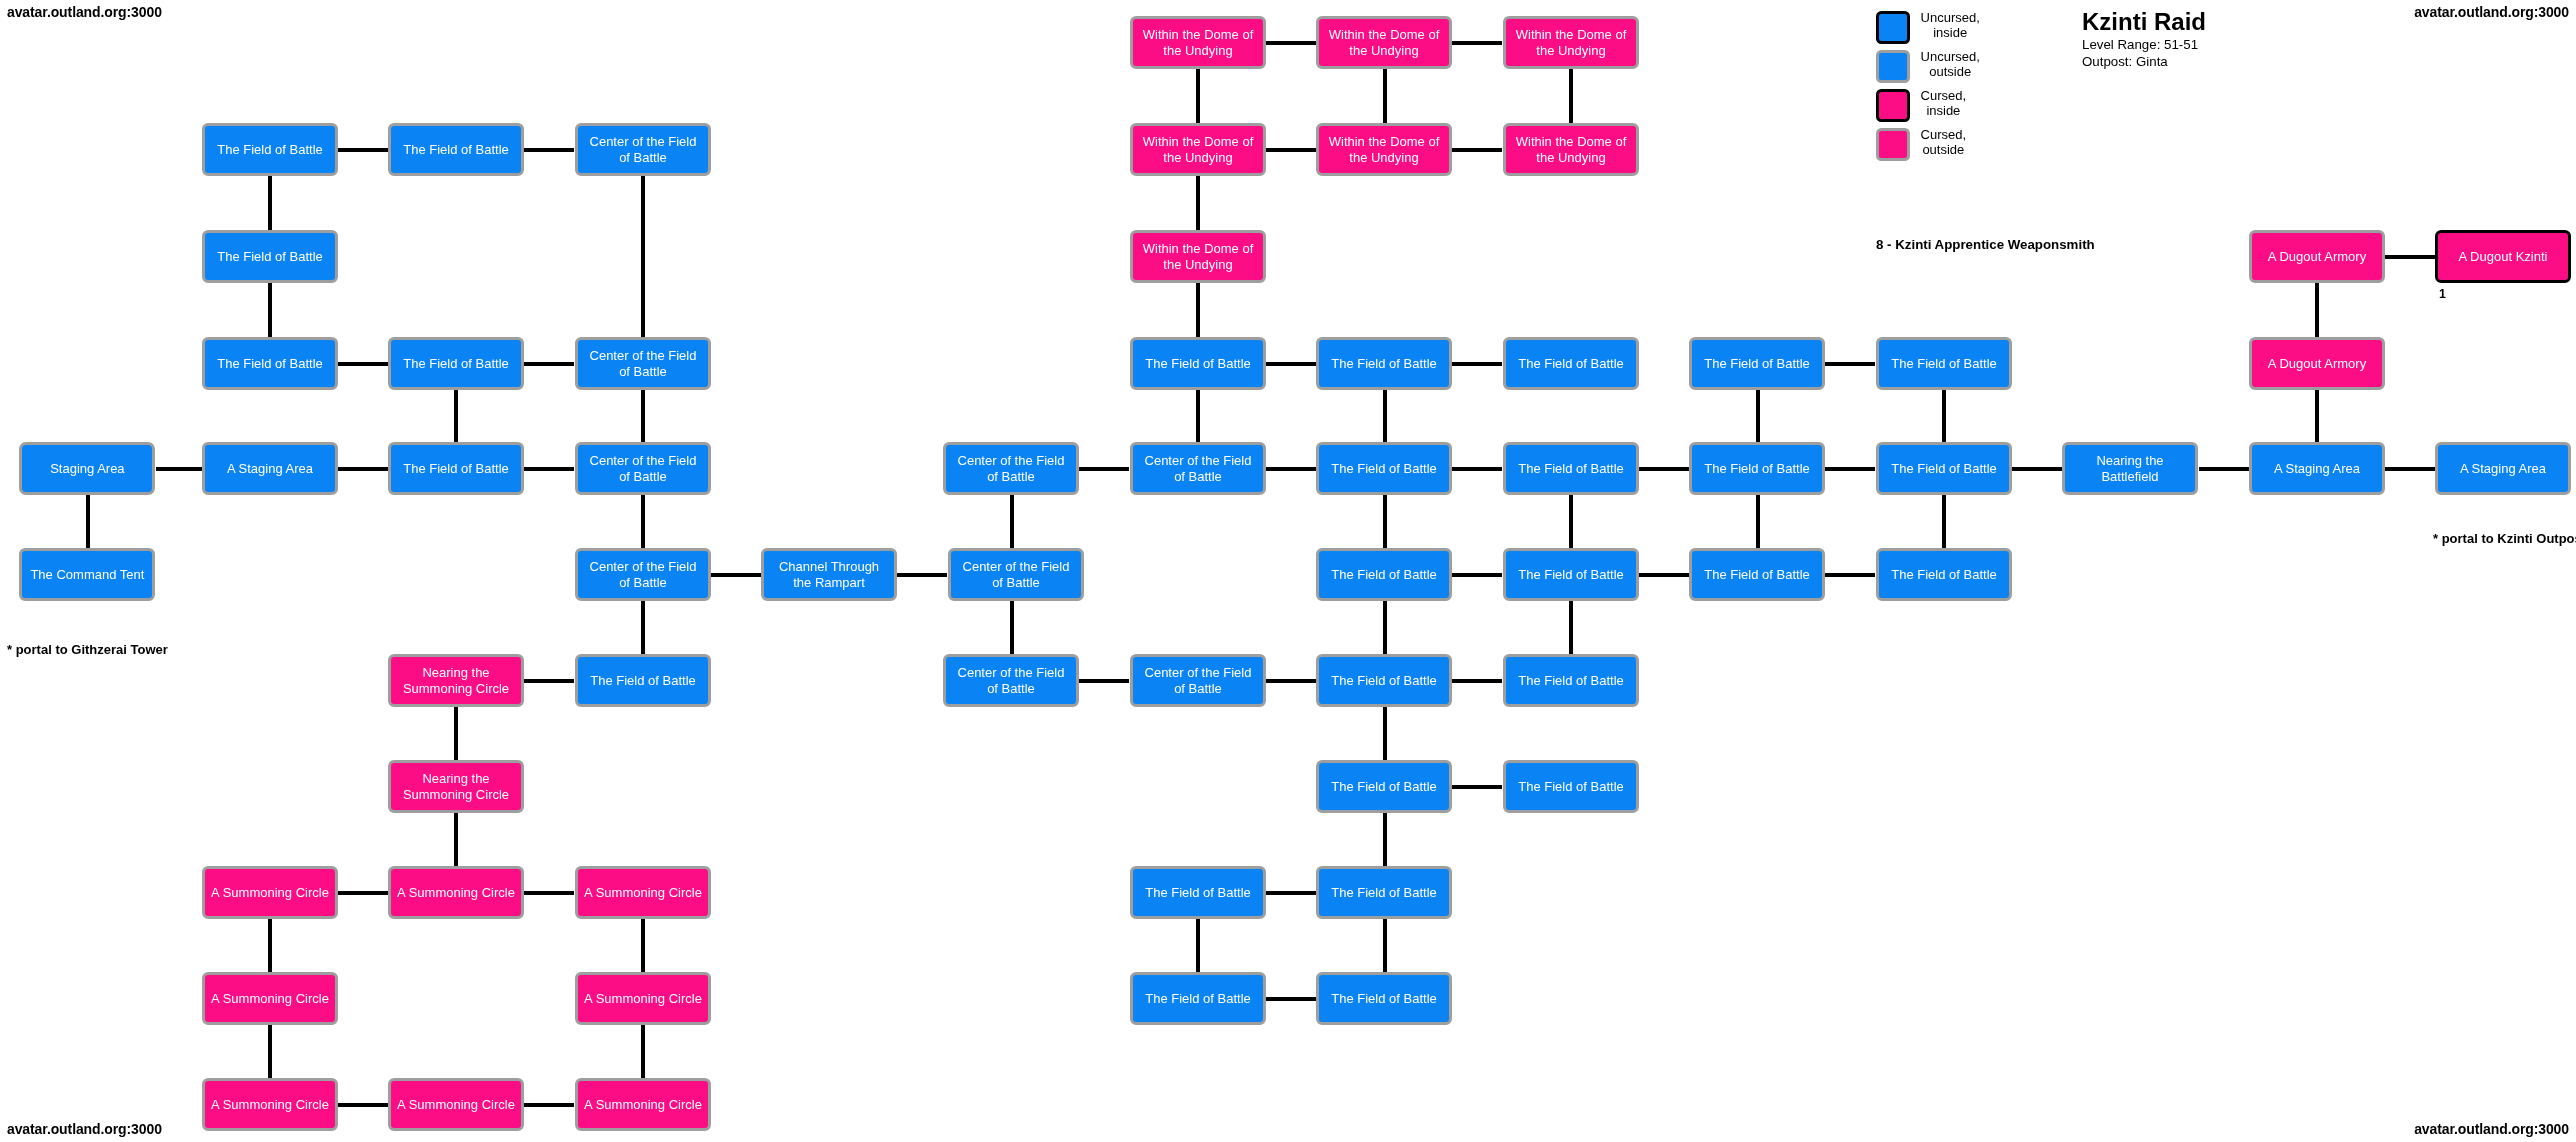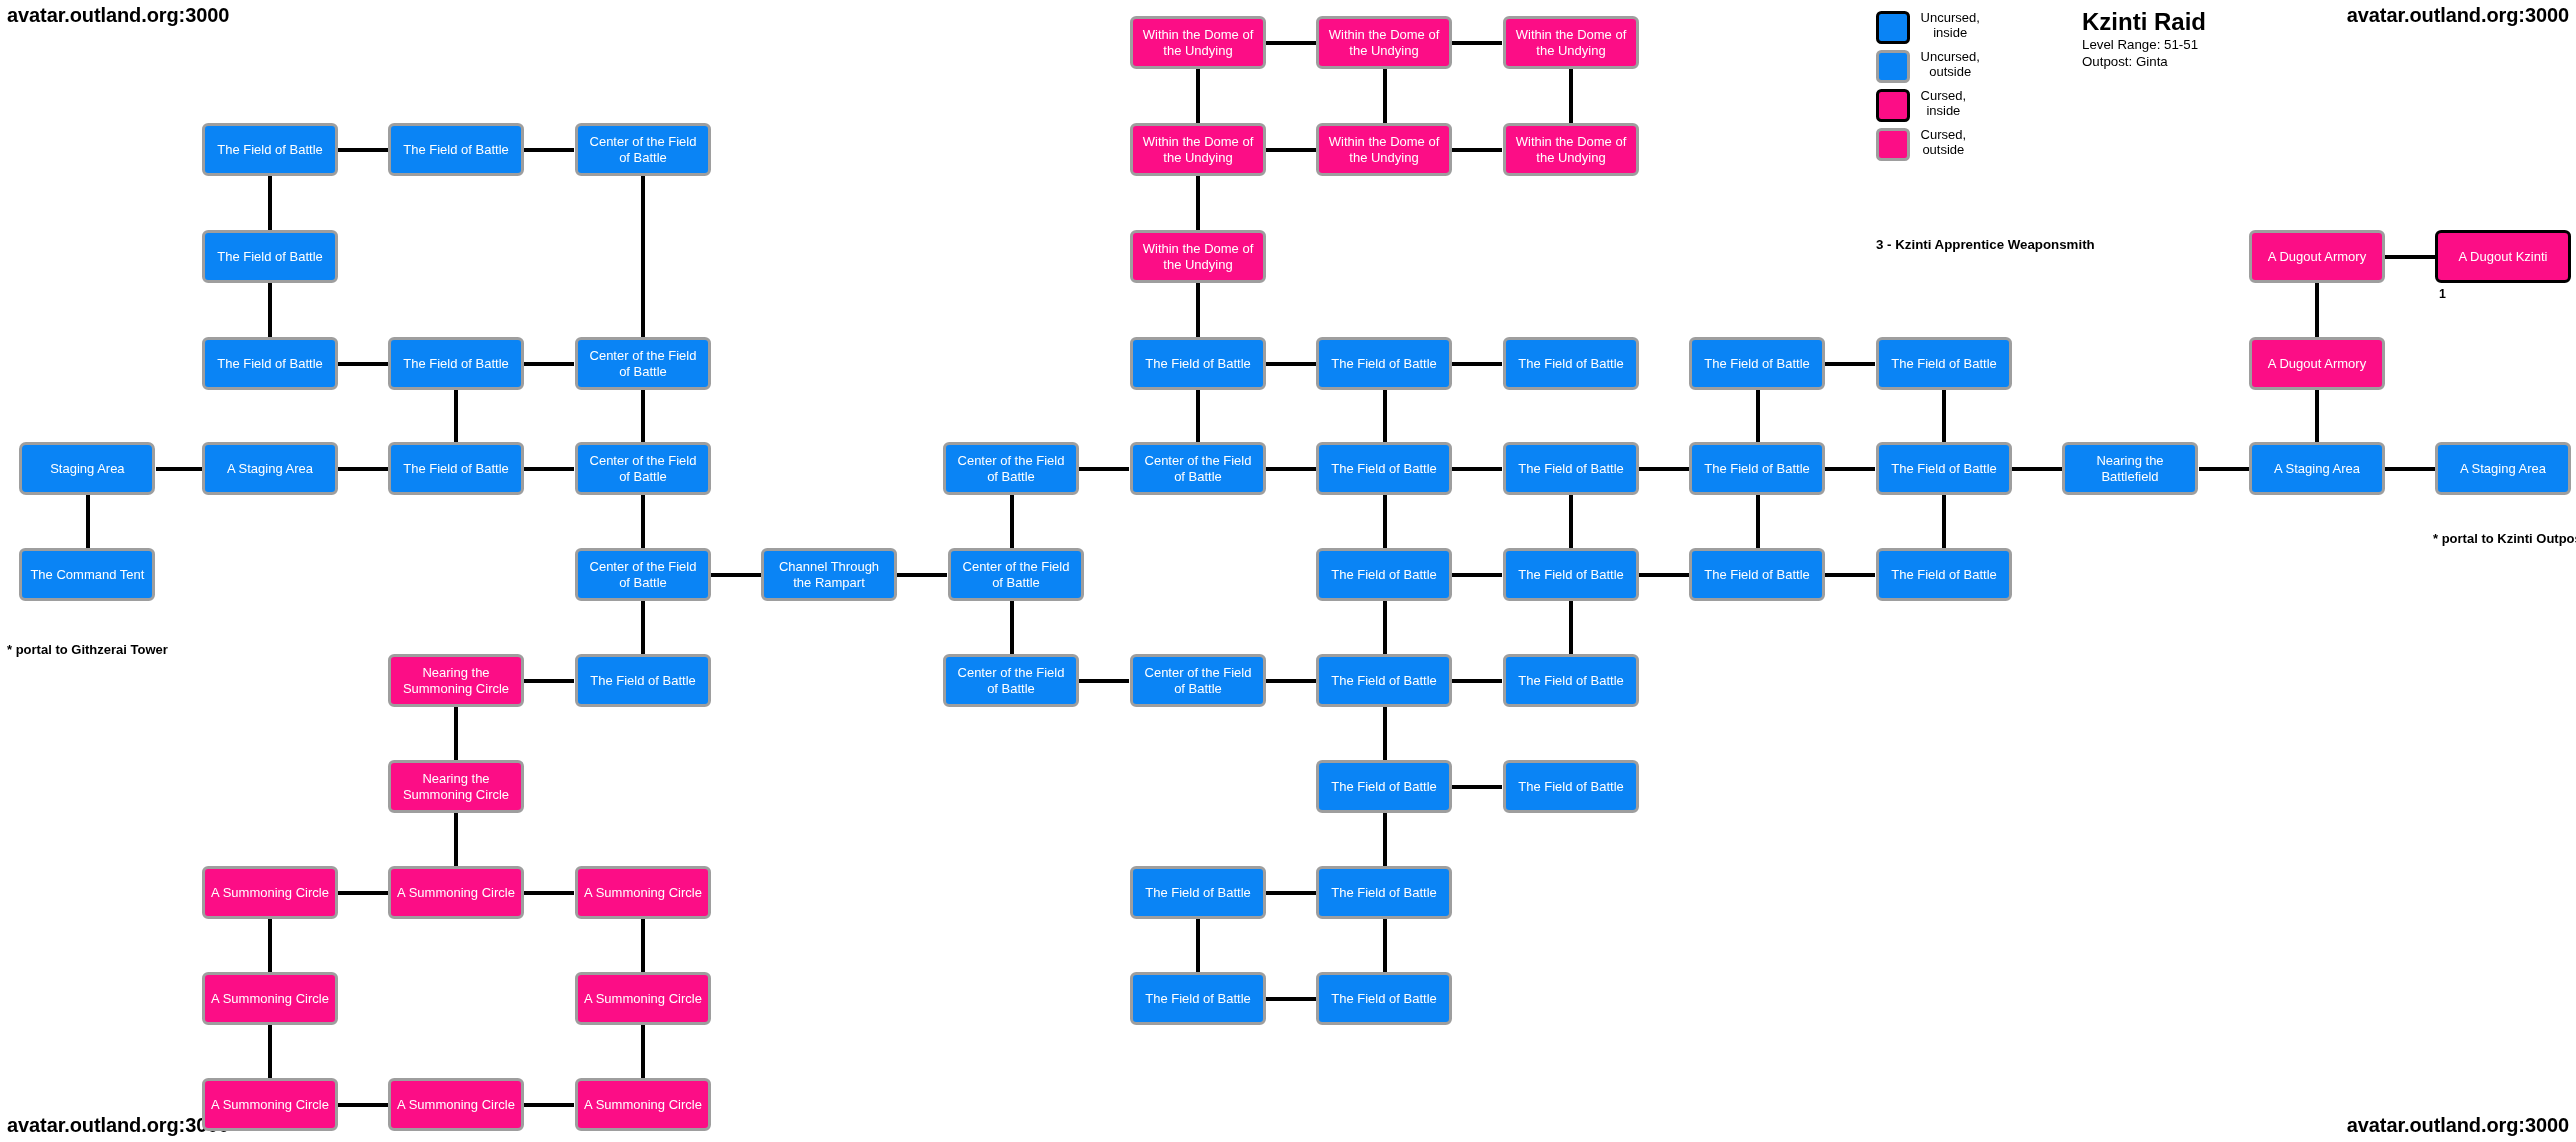--- a/index.html
+++ b/index.html
@@ -15,21 +15,21 @@
   #stage {
     position: relative;
     width: 2576px;
     height: 1142px;
     background: #ffffff;
     overflow: hidden;
   }
   
   .watermark {
     position: absolute;
-    font-size: 20px;
+    font-size: 14px;
     font-weight: bold;
     color: #000000;
     white-space: nowrap;
     letter-spacing: -0.1px;
   }
   .wm-tl { left: 7px;  top: 3.5px; }
   .wm-tr { right: 7px; top: 3.5px; }
   .wm-bl { left: 7px;  bottom: 5.3px; }
   .wm-br { right: 7px; bottom: 5.3px; }
 
@@ -449,16 +449,16 @@
 outside</div>
       </div>
     </div>
 
   <div id="titleblock">
     <div id="map-title">Kzinti Raid</div>
     <div class="title-sub">Level Range: 51-51</div>
     <div class="title-sub">Outpost: Ginta</div>
   </div>
 
-  <div class="note note-bold" id="keynote-1" style="left:1876px; top:237px;">3 - Kzinti Apprentice Weaponsmith</div>
+  <div class="note note-bold" id="keynote-1" style="left:1876px; top:237px;">8 - Kzinti Apprentice Weaponsmith</div>
 
 </div>
 
 
 </body></html>

